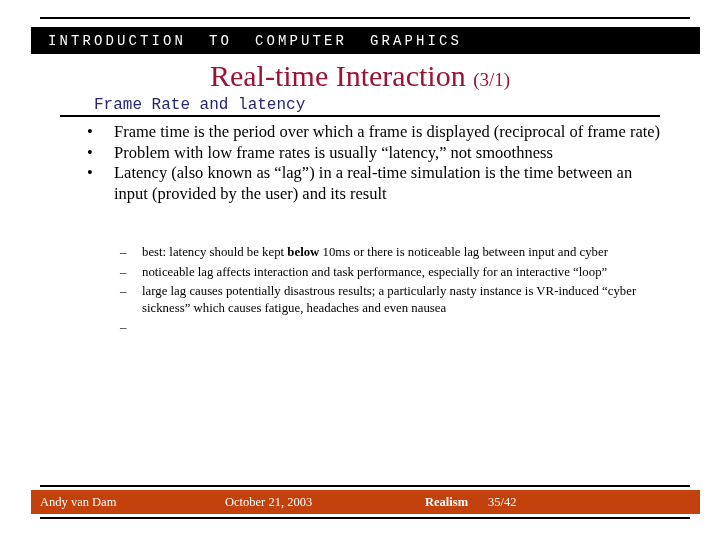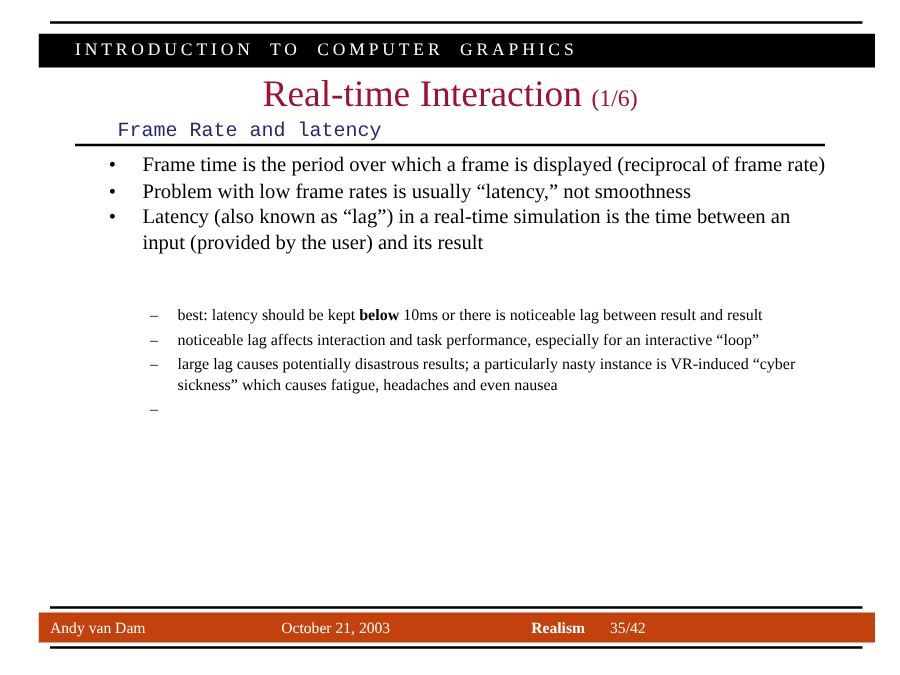--- a/index.html
+++ b/index.html
@@ -33,24 +33,24 @@
     left: 31px;
     top: 27px;
     width: 669px;
     height: 27px;
     background: #000000;
     display: flex;
     align-items: center;
   }
   .header-title {
     color: #ffffff;
-    font-family: Liberation Serif, serif;
+    font-family: Liberation Mono, monospace;
     font-size: 14px;
     letter-spacing: 3.1px;
-    padding-left: 29px;
+    padding-left: 17px;
     white-space: pre;
     line-height: 1;
   }
 
   
   .slide-title {
     position: absolute;
     left: 0;
     top: 59px;
     width: 720px;
@@ -173,21 +173,21 @@
 <body>
 
 <div class="top-rule"></div>
 
 <div class="header-bar">
   <div class="header-title">INTRODUCTION  TO  COMPUTER  GRAPHICS</div>
 </div>
 
 <div class="slide-title">
   <span>Real-time Interaction</span>
-  <span class="count">(1/6)</span>
+  <span class="count">(3/1)</span>
 </div>
 
 <div class="subhead-wrap">
   <div class="subhead">Frame Rate and latency</div>
   <div class="subhead-rule"></div>
 </div>
 
 <div class="body-list">
   <div class="bullet-item">
     <span class="marker">•</span>
@@ -199,21 +199,21 @@
   </div>
   <div class="bullet-item">
     <span class="marker">•</span>
     <span>Latency (also known as “lag”) in a real-time simulation is the time between an input (provided by the user) and its result</span>
   </div>
 </div>
 
 <div class="sub-list">
   <div class="sub-item">
     <span class="marker">–</span>
-    <span>best: latency should be kept </span><b>below</b><span> 10ms or there is noticeable lag between result and result</span>
+    <span>best: latency should be kept </span><b>below</b><span> 10ms or there is noticeable lag between input and cyber</span>
   </div>
   <div class="sub-item">
     <span class="marker">–</span>
     <span>noticeable lag affects interaction and task performance, especially for an interactive “loop”</span>
   </div>
   <div class="sub-item">
     <span class="marker">–</span>
     <span>large lag causes potentially disastrous results; a particularly nasty instance is VR-induced “cyber sickness” which causes fatigue, headaches and even nausea</span>
   </div>
   <div class="sub-item">

